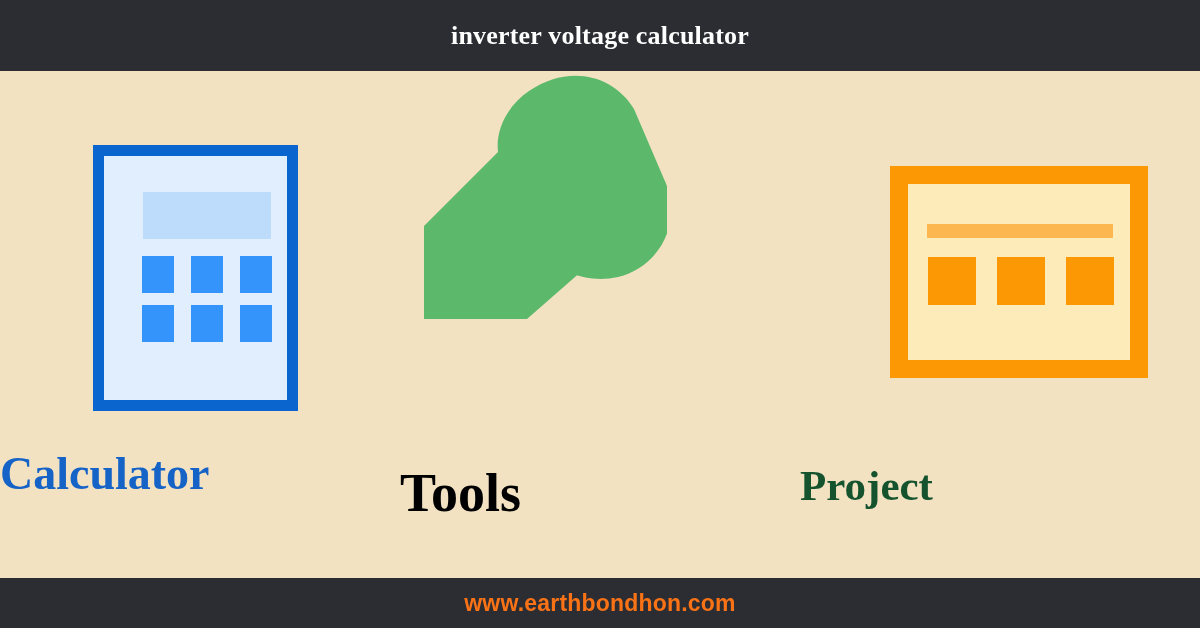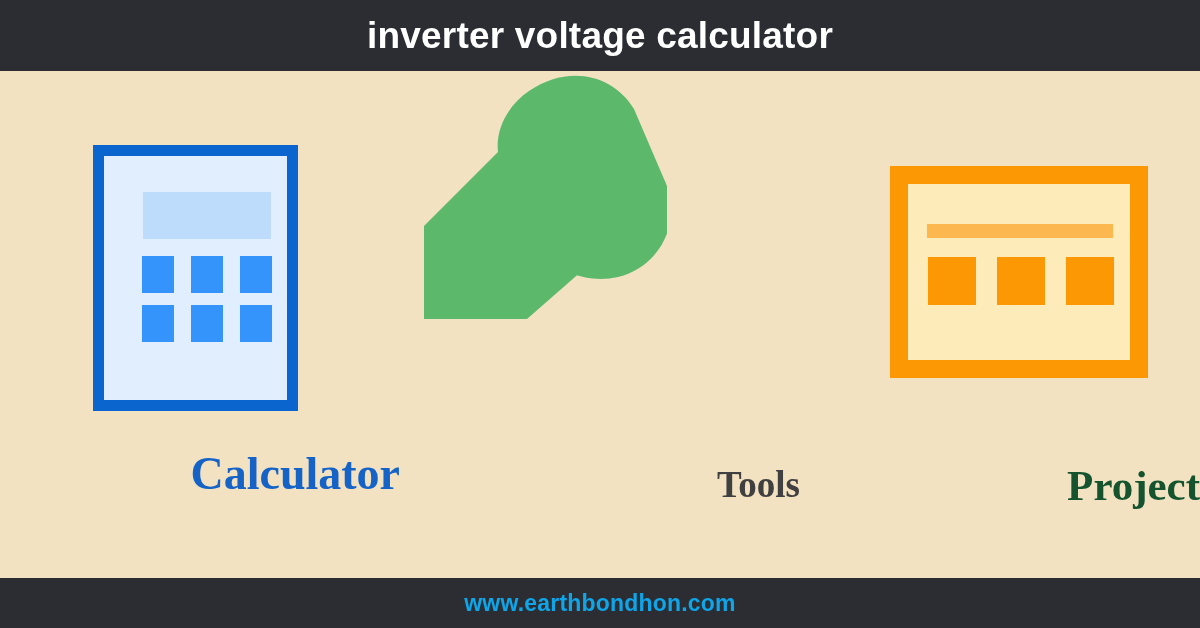--- a/index.html
+++ b/index.html
@@ -27,42 +27,42 @@
     top: 0;
     width: 1200px;
     height: 71px;
     background: #2b2d33;
     display: flex;
     align-items: center;
     justify-content: center;
   }
   .header-title {
     color: #ffffff;
-    font-family: Liberation Sans, sans-serif;
-    font-size: 37px;
+    font-family: Liberation Serif, serif;
+    font-size: 26px;
     font-weight: bold;
     letter-spacing: 0.2px;
     line-height: 1;
     white-space: nowrap;
   }
 
   
   .footer {
     position: absolute;
     left: 0;
     top: 578px;
     width: 1200px;
     height: 50px;
     background: #2b2d33;
     display: flex;
     align-items: center;
     justify-content: center;
   }
   .footer-text {
-    color: #0ea5e9;
+    color: #f97316;
     font-family: "Liberation Sans", sans-serif;
     font-size: 23px;
     font-weight: bold;
     letter-spacing: 0.2px;
     white-space: nowrap;
   }
 
   
   .body-area {
     position: absolute;
@@ -85,35 +85,35 @@
     position: absolute;
     left: 0;
     top: 0;
     width: 400px;
     height: 340px;
   }
   .card-label {
     position: absolute;
     left: 0;
     width: 400px;
-    text-align: right;
+    text-align: left;
     font-family: "Liberation Serif", serif;
     font-weight: bold;
     line-height: 1;
     white-space: nowrap;
   }
   .label-cal {
     top: 380px;
     font-size: 46px;
     color: #1663c7;
   }
   .label-tool {
     top: 395px;
-    font-size: 37px;
-    color: #404040;
+    font-size: 54px;
+    color: #000000;
     font-family: Liberation Serif, serif;
   }
   .label-proj {
     top: 393px;
     font-size: 43px;
     color: #14532d;
   }
 
   
   .calc {

